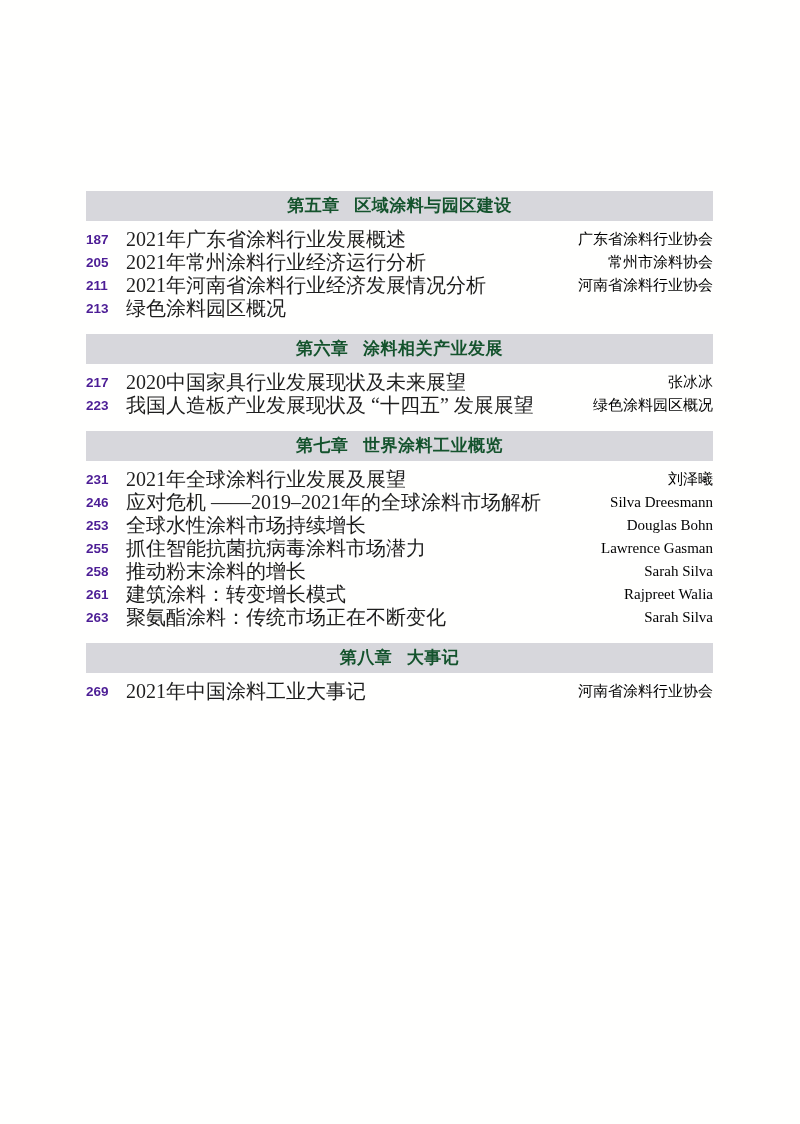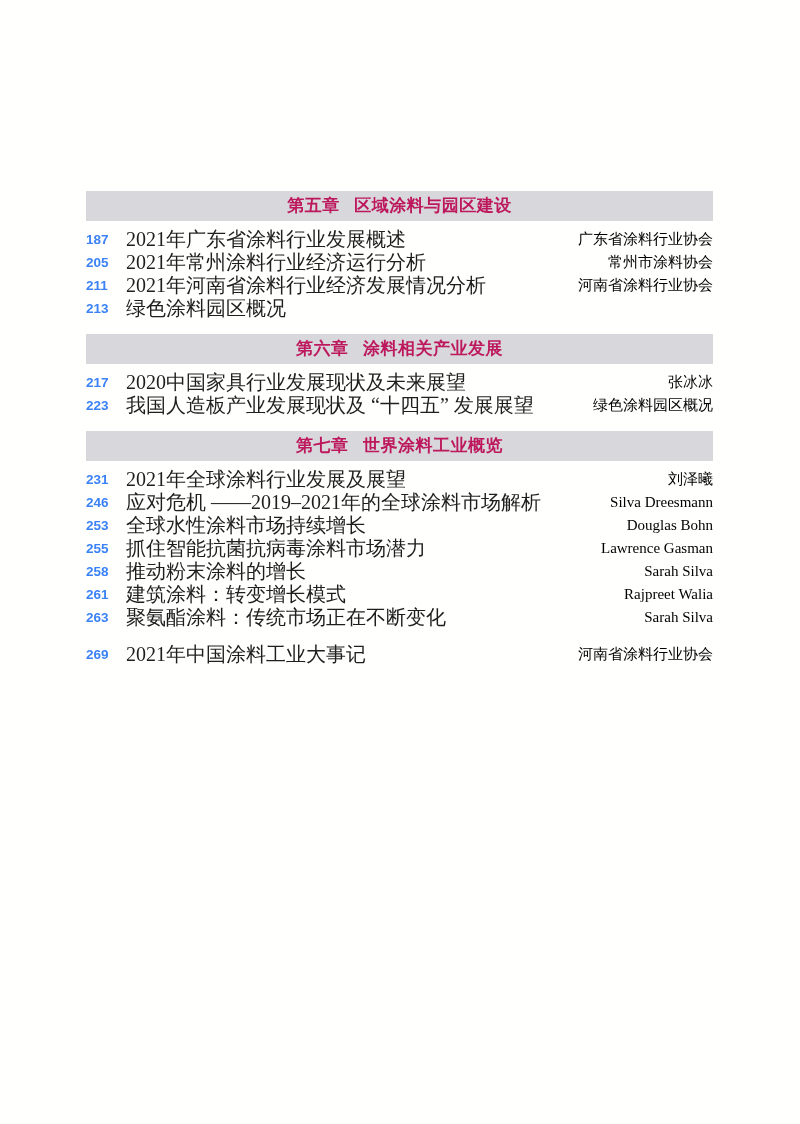--- a/index.html
+++ b/index.html
@@ -31,39 +31,39 @@
     margin-bottom: 14px;
   }
   .chapter-bar {
     height: 30px;
     line-height: 30px;
     background: #d7d7dc;
     text-align: center;
     font-family: "Liberation Sans", "DejaVu Sans", sans-serif;
     font-weight: bold;
     font-size: 17px;
-    color: #be185d;
+    color: #14532d;
     letter-spacing: 0.5px;
     margin-bottom: 7px;
   }
   .chapter-bar .chapter-title {
     margin-left: 0.85em;
   }
   .toc-row {
     display: flex;
     align-items: center;
     height: 23px;
     white-space: nowrap;
   }
   .toc-page {
     flex: 0 0 40px;
     font-family: "Liberation Sans", "DejaVu Sans", sans-serif;
     font-weight: bold;
     font-size: 13.5px;
-    color: #3b82f6;
+    color: #4c1d95;
   }
   .toc-title {
     flex: 1 1 auto;
     font-size: 20px;
     color: #1e1e1e;
     overflow: hidden;
   }
   .toc-author {
     flex: 0 0 auto;
     font-size: 15px;
@@ -154,20 +154,23 @@
         <span class="toc-author">Rajpreet Walia</span>
       </div>
       <div class="toc-row">
         <span class="toc-page">263</span>
         <span class="toc-title">聚氨酯涂料：传统市场正在不断变化</span>
         <span class="toc-author">Sarah Silva</span>
       </div>
     </div>
 
     <div class="section">
+      <div class="chapter-bar">
+        <span>第八章</span><span class="chapter-title">大事记</span>
+      </div>
       <div class="toc-row">
         <span class="toc-page">269</span>
         <span class="toc-title">2021年中国涂料工业大事记</span>
         <span class="toc-author">河南省涂料行业协会</span>
       </div>
     </div>
 
   </div>
 </div>
 

